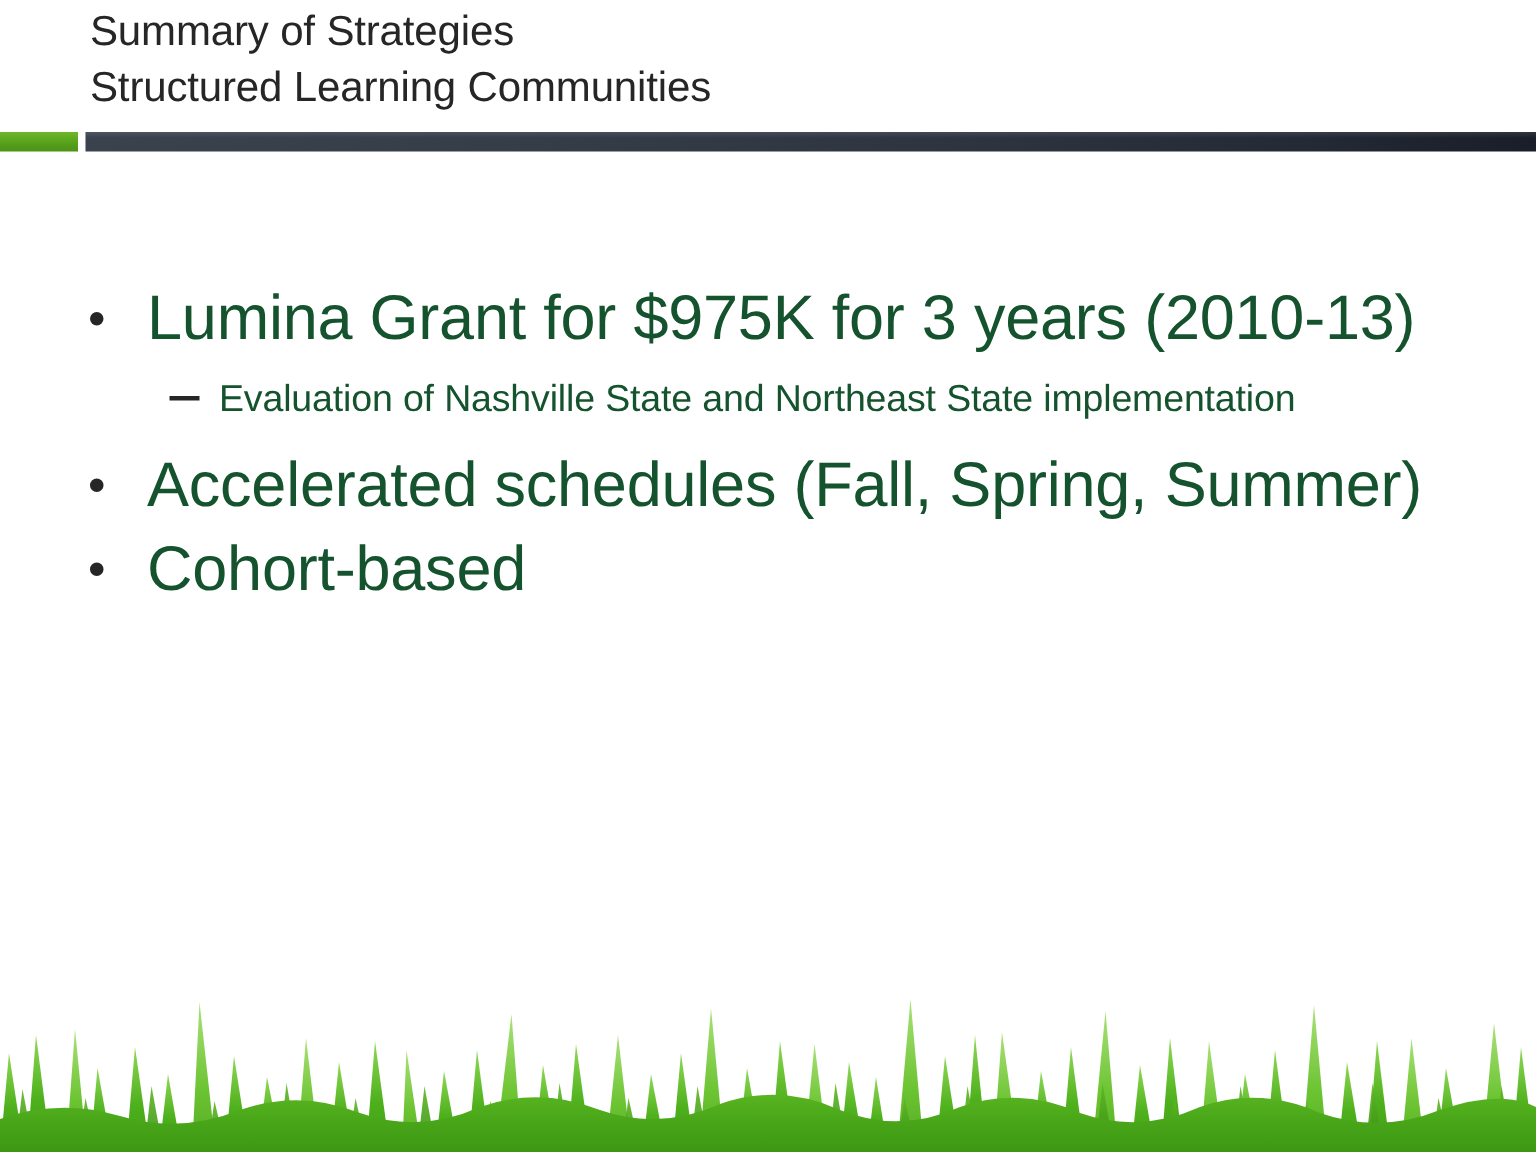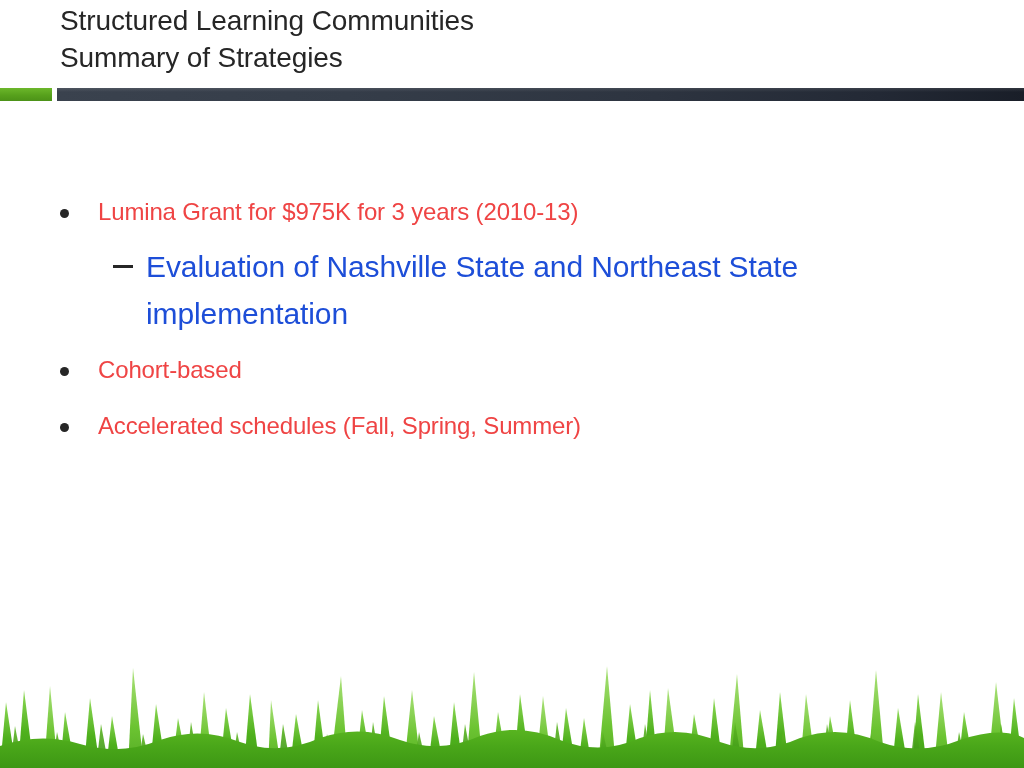--- a/index.html
+++ b/index.html
@@ -84,39 +84,39 @@
     flex: 0 0 auto;
     color: #262626;
     text-align: left;
   }
   .level1 > .marker {
     width: 38px;
     font-size: 34px;
     line-height: 54px;
   }
   .level1 > .btext {
-    font-size: 24px;
+    font-size: 42px;
     line-height: 54px;
-    color: #ef4444;
+    color: #14532d;
     letter-spacing: -0.15px;
   }
   .level2 {
     margin-left: 53px;
     margin-top: 4px;
     margin-bottom: 6px;
   }
   .level2 > .marker {
     width: 33px;
     font-size: 29px;
     line-height: 47px;
   }
   .level2 > .btext {
-    font-size: 30px;
+    font-size: 25px;
     line-height: 47px;
-    color: #1d4ed8;
+    color: #14532d;
     letter-spacing: -0.1px;
     max-width: 800px;
   }
   .dot {
     display: inline-block;
     width: 9px;
     height: 9px;
     border-radius: 50%;
     background: #262626;
     vertical-align: middle;
@@ -150,22 +150,22 @@
     width: 1024px;
     height: 140px;
   }
 </style>
 </head>
 <body>
 
 <div id="slide">
 
   <div id="title-block">
+    <div class="title-line">Summary of Strategies</div>
     <div class="title-line">Structured Learning Communities</div>
-    <div class="title-line">Summary of Strategies</div>
   </div>
 
   <div id="divider">
     <div id="divider-green"></div>
     <div id="divider-dark"></div>
   </div>
 
   <div id="body">
 
     <div class="bullet-row level1">
@@ -174,26 +174,26 @@
     </div>
 
 
     <div class="bullet-row level2">
       <span class="marker"><span class="dash"></span></span>
       <span class="btext">Evaluation of Nashville State and Northeast State implementation</span>
     </div>
 
     <div class="bullet-row level1">
       <span class="marker"><span class="dot"></span></span>
-      <span class="btext">Cohort-based</span>
+      <span class="btext">Accelerated schedules (Fall, Spring, Summer)</span>
     </div>
 
     <div class="bullet-row level1">
       <span class="marker"><span class="dot"></span></span>
-      <span class="btext">Accelerated schedules (Fall, Spring, Summer)</span>
+      <span class="btext">Cohort-based</span>
     </div>
 
   </div>
 
   <div id="grass">
     <svg viewBox="0 0 1024 140" preserveAspectRatio="none">
       <defs>
         <linearGradient id="gA" x1="0" y1="0" x2="0" y2="1">
           <stop offset="0%" stop-color="#8fd957"></stop>
           <stop offset="55%" stop-color="#4eb01c"></stop>

